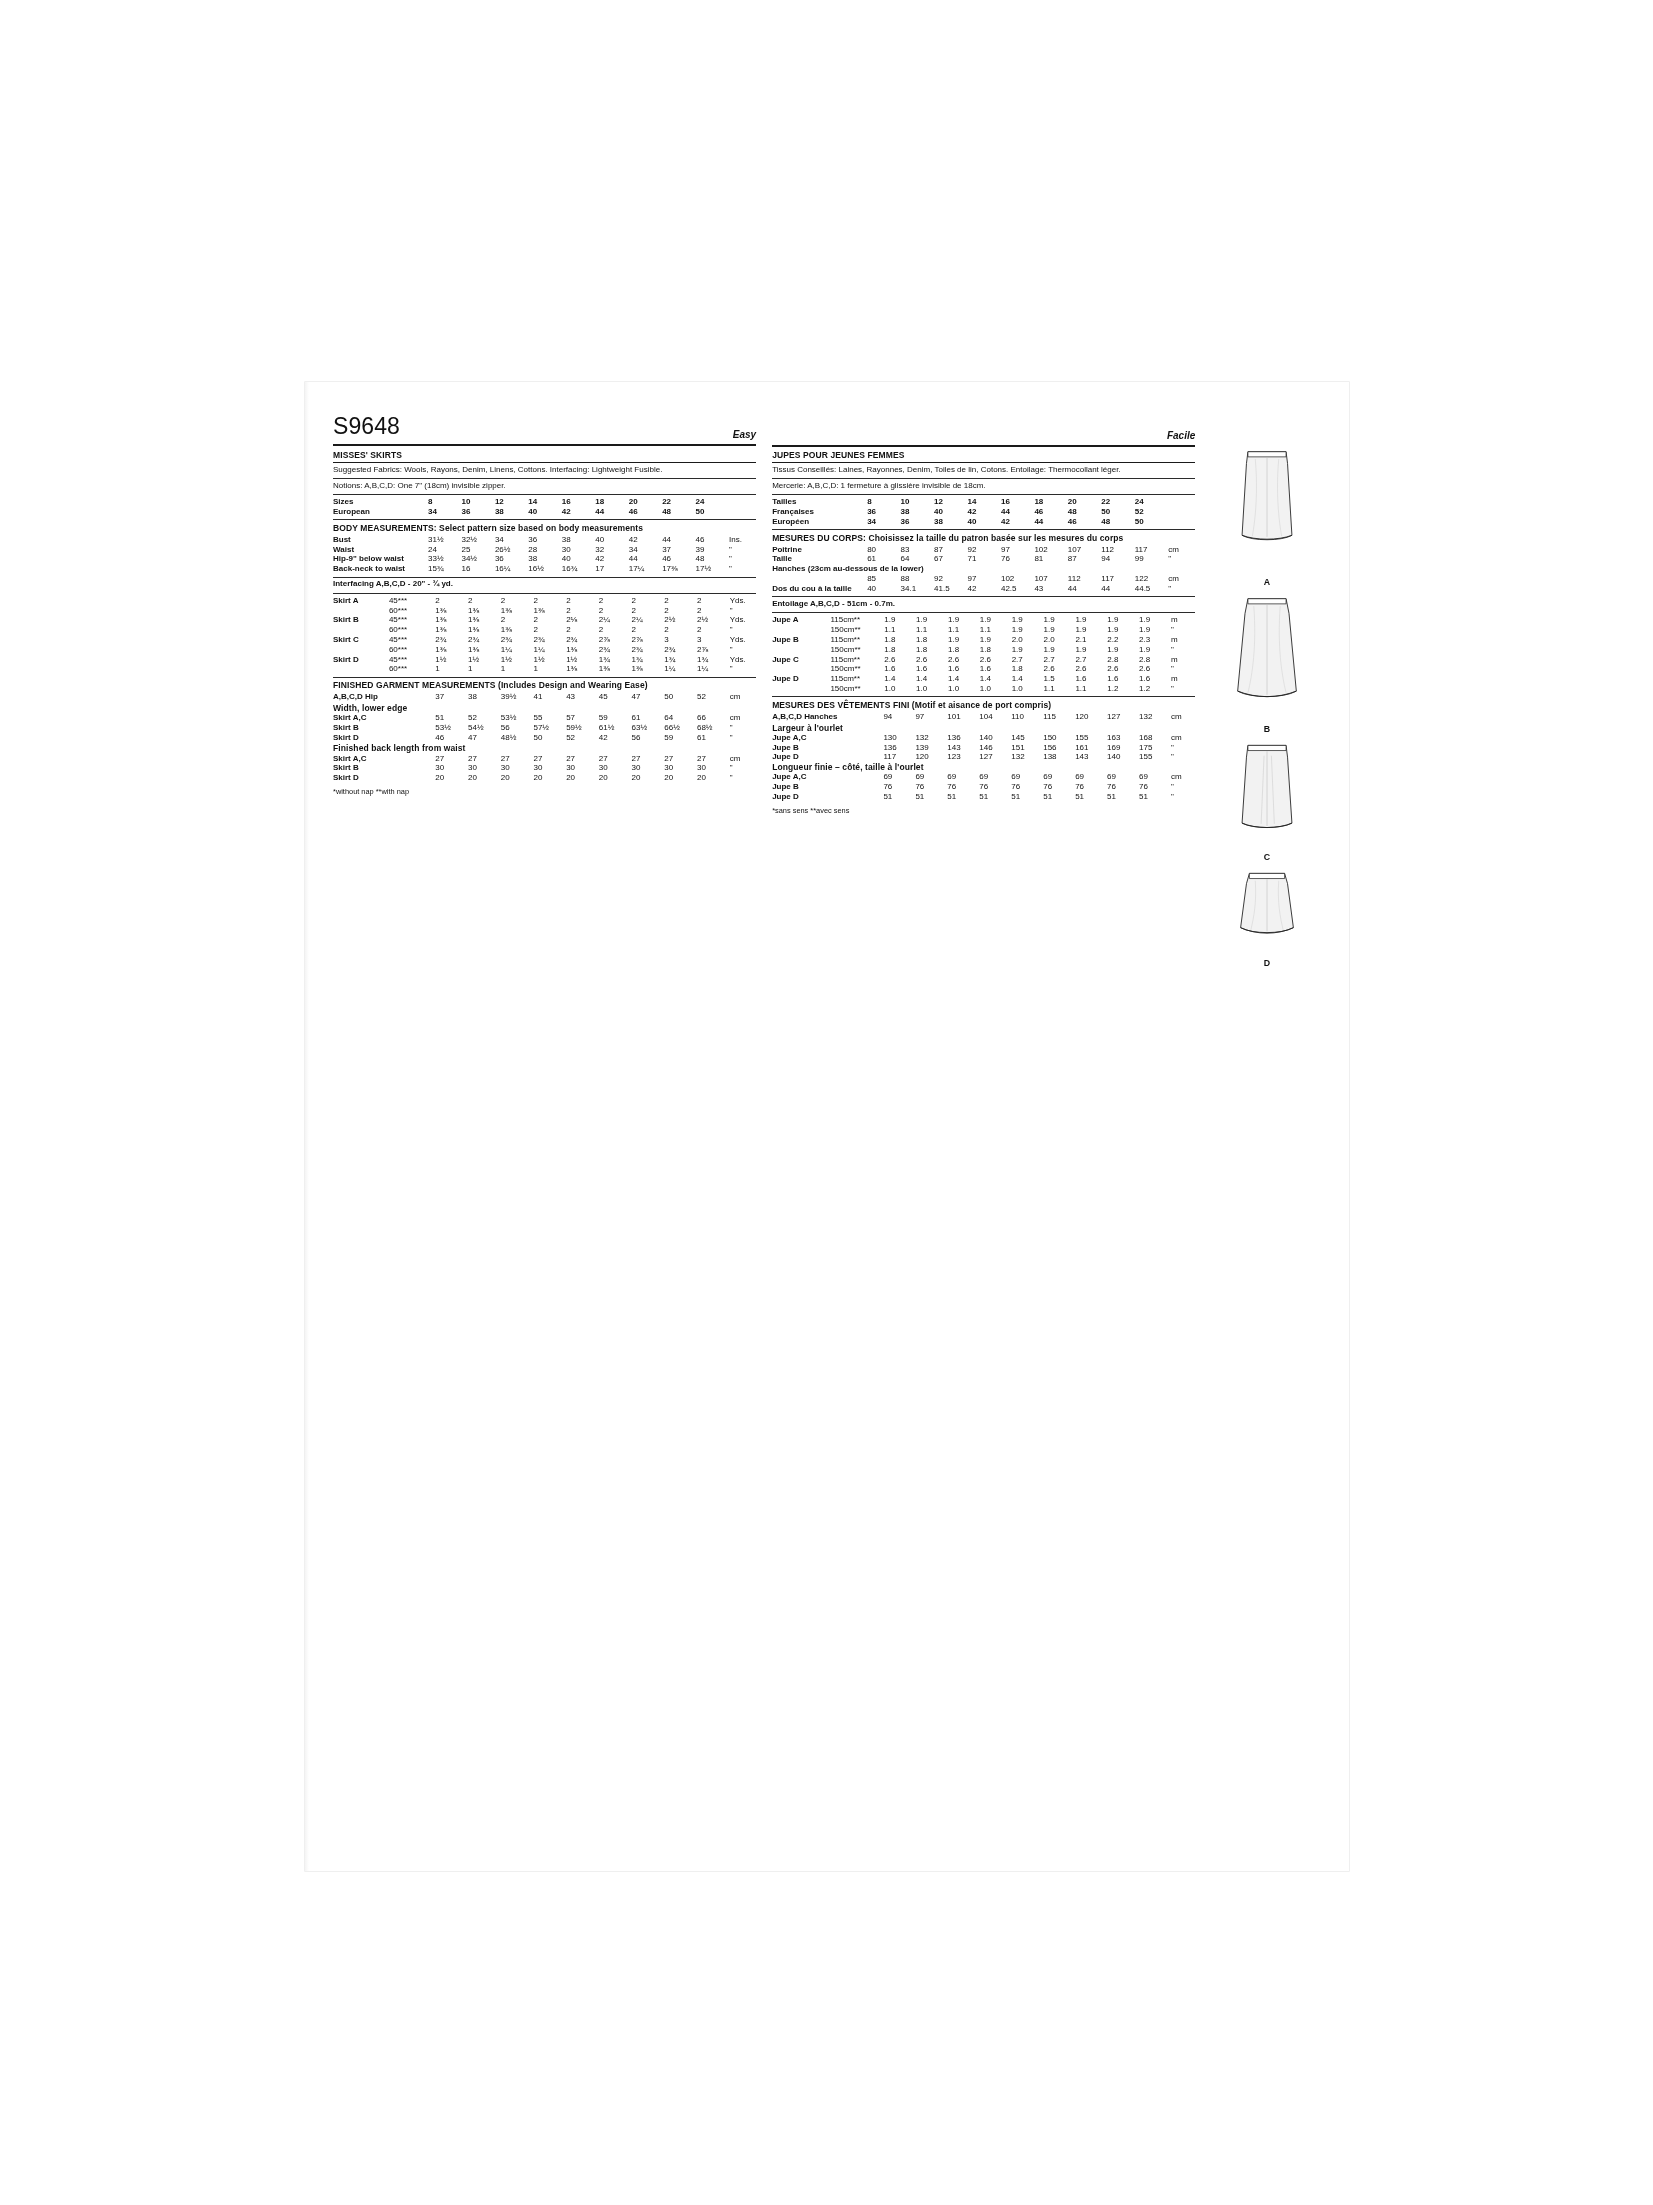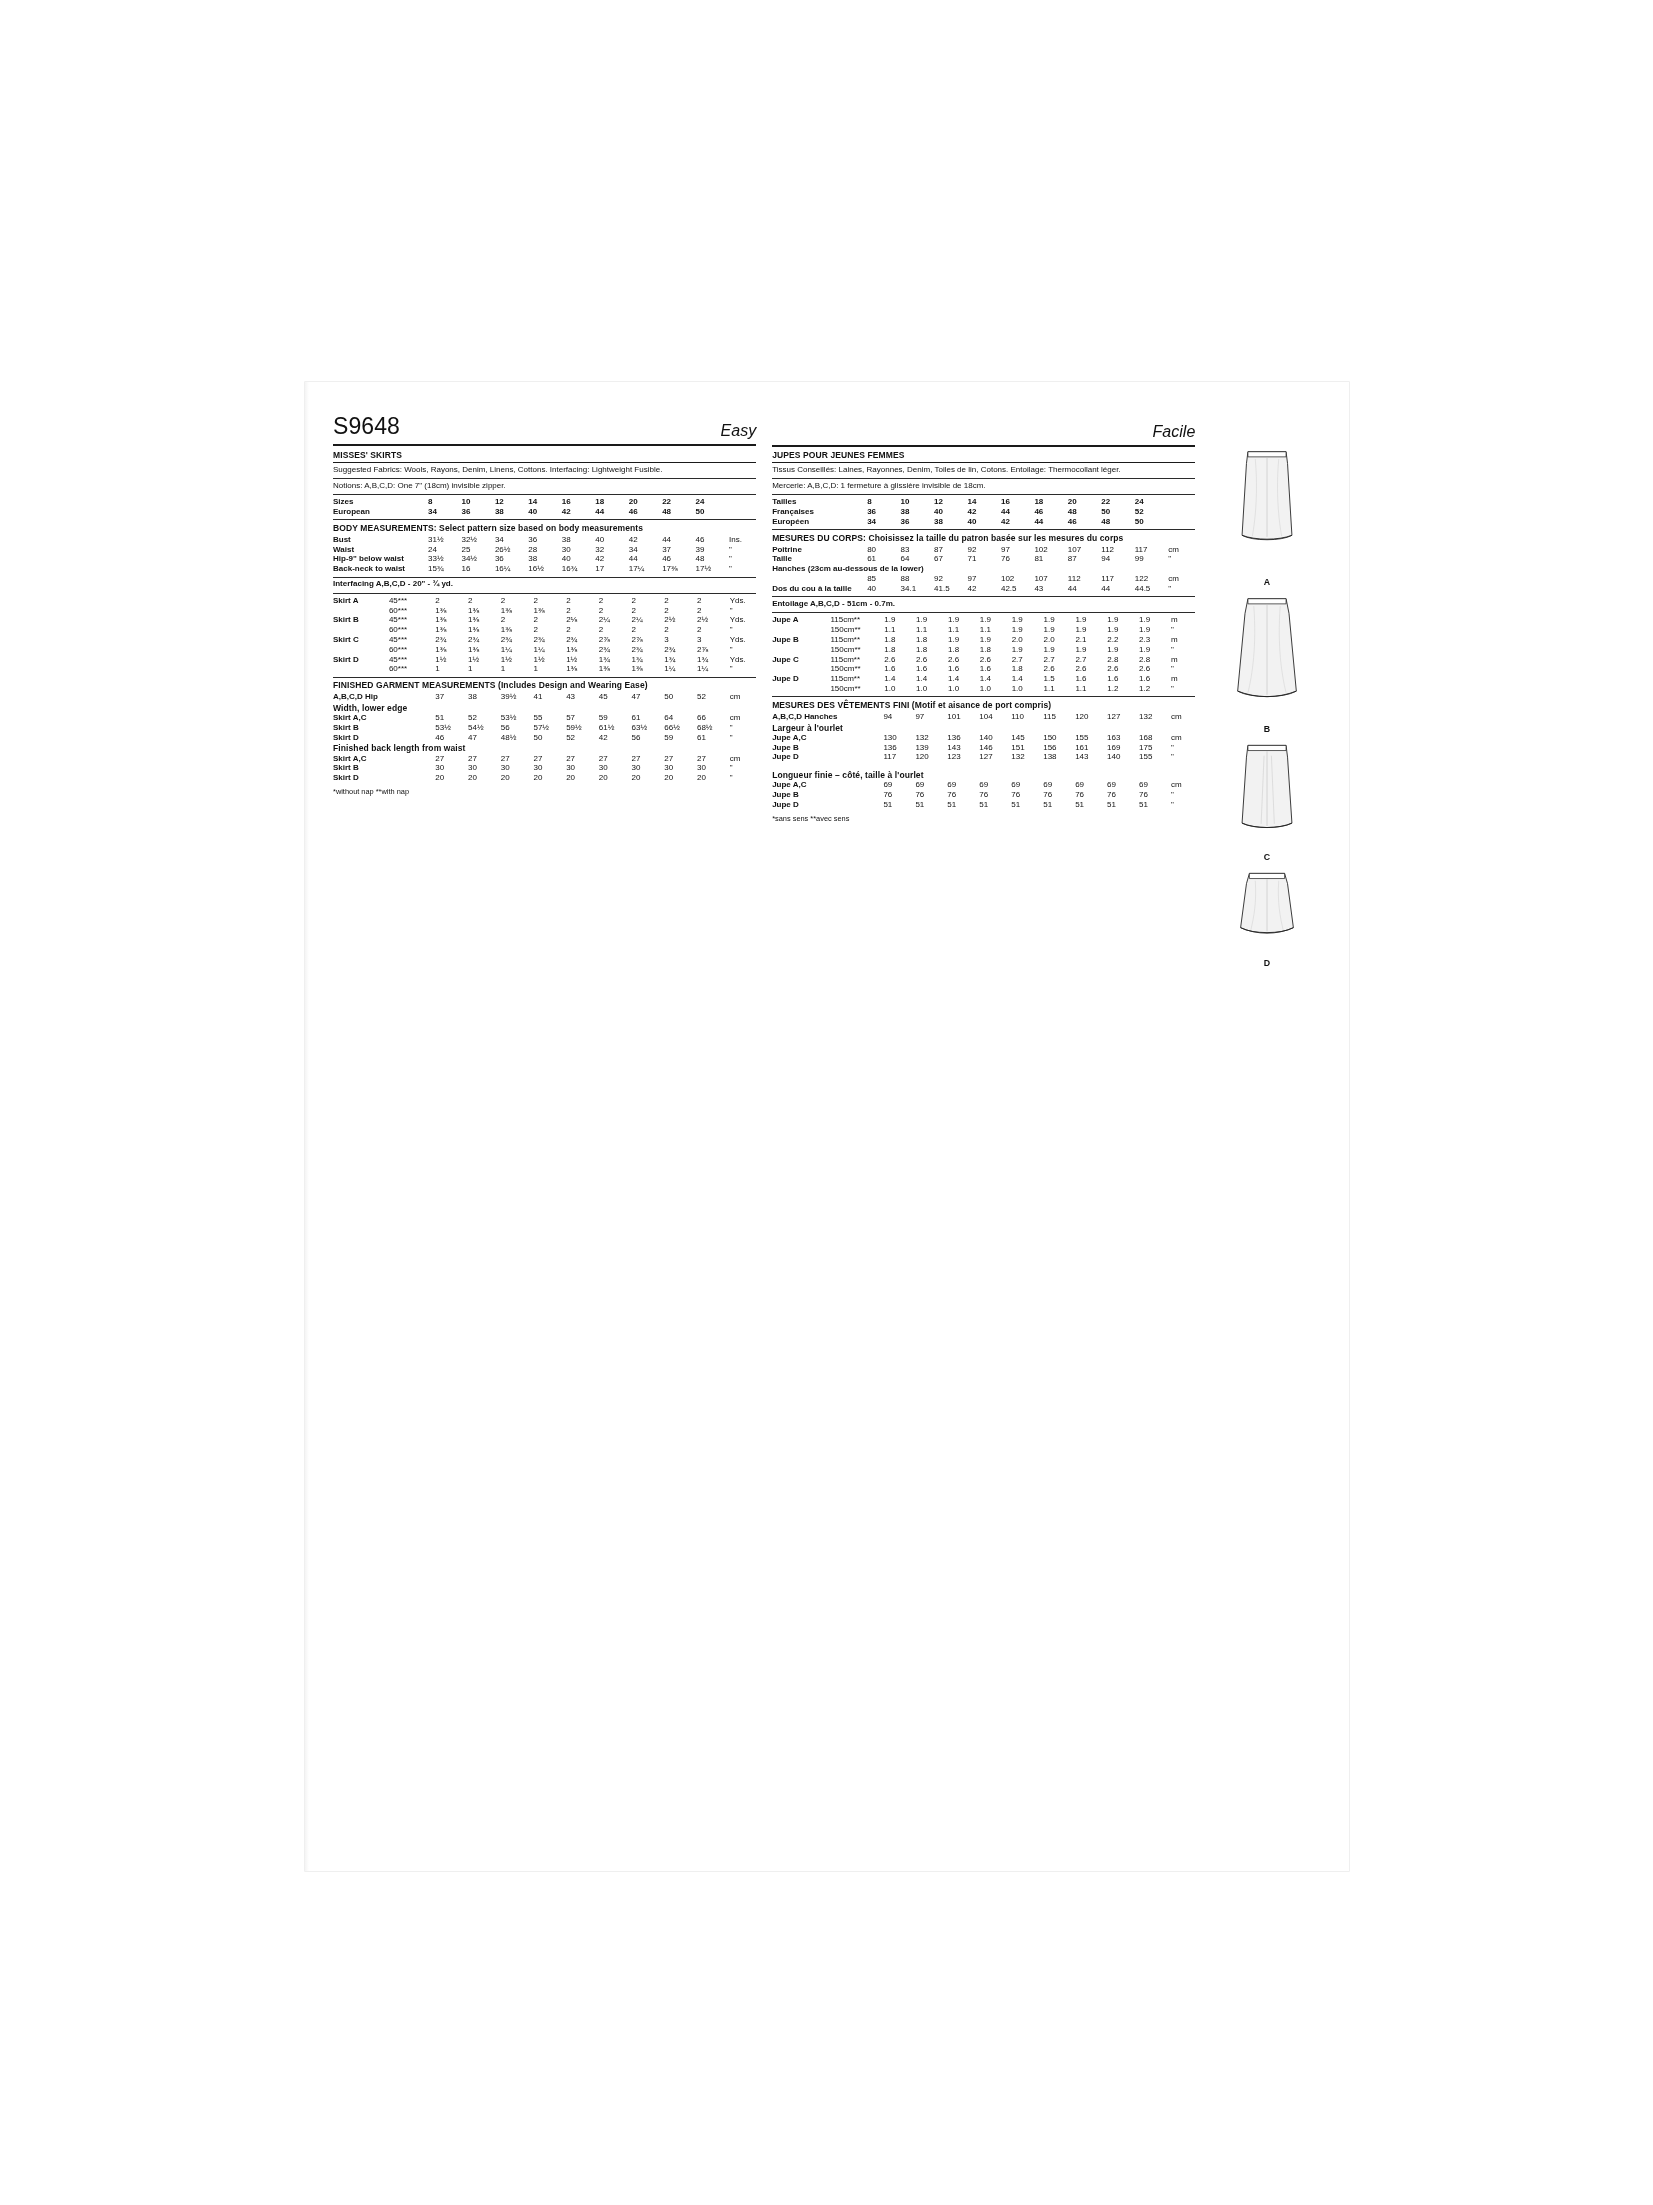--- a/index.html
+++ b/index.html
@@ -7,21 +7,21 @@
   .page{position:absolute;left:305px;top:382px;width:1044px;height:1489px;background:#fff;
         box-shadow:0 0 0 0.7px #e9e9e9;}
   .sheet{position:absolute;left:0;top:0;width:1044px;height:1489px;
          background:linear-gradient(180deg,#ffffff 0%,#ffffff 100%);}
   
   .sheet:before{content:"";position:absolute;left:0;top:0;width:4.4px;height:100%;
       background:linear-gradient(90deg,#f4f4f4,#ffffff);}
   .inner{position:absolute;left:28px;top:31px;right:22px;}
   .header{display:flex;align-items:flex-end;}
   .code{font-size:23px;font-weight:normal;letter-spacing:0.1px;}
-  .easy{font-size:16px;font-style:italic;}
+  .easy{font-size:10px;font-style:italic;font-weight:bold;}
   .hr{height:1.5px;background:#1a1a1a;margin-top:4.4px;}
   .hr-thin{height:0.7px;background:#1a1a1a;margin:2.2px 0;}
   .cols{display:flex;gap:0;}
   .colL{width:441px;}
   .colR{width:441px;margin-left:16px;}
   .colFig{width:125px;margin-left:11.8px;position:relative;}
   .sectitle{font-size:8.5px;font-weight:bold;margin-top:2.9px;letter-spacing:0.1px;}
   .para{font-size:8px;line-height:10.3px;margin-top:2.2px;}
   .para b{font-weight:normal;}
   .rule{height:0.7px;background:#2b2b2b;margin:2.9px 0 2.2px;}
@@ -697,21 +697,21 @@
             <td>127</td>
             <td>132</td>
             <td>138</td>
             <td>143</td>
             <td>140</td>
             <td>155</td>
             <td>"</td>
           </tr>
         </tbody>
             </table>
-        <div class="sectitle" style="margin-top:8px">Longueur finie – côté, taille à l'ourlet</div>
+        <div class="sectitle" style="margin-top:0">Longueur finie – côté, taille à l'ourlet</div>
         <table>
           <tbody>
                 <tr>
             <td class="lbl" style="width:101px">Jupe A,C</td>
             <td style="width:29px">69</td>
             <td style="width:29px">69</td>
             <td style="width:29px">69</td>
             <td style="width:29px">69</td>
             <td style="width:29px">69</td>
             <td style="width:29px">69</td>

